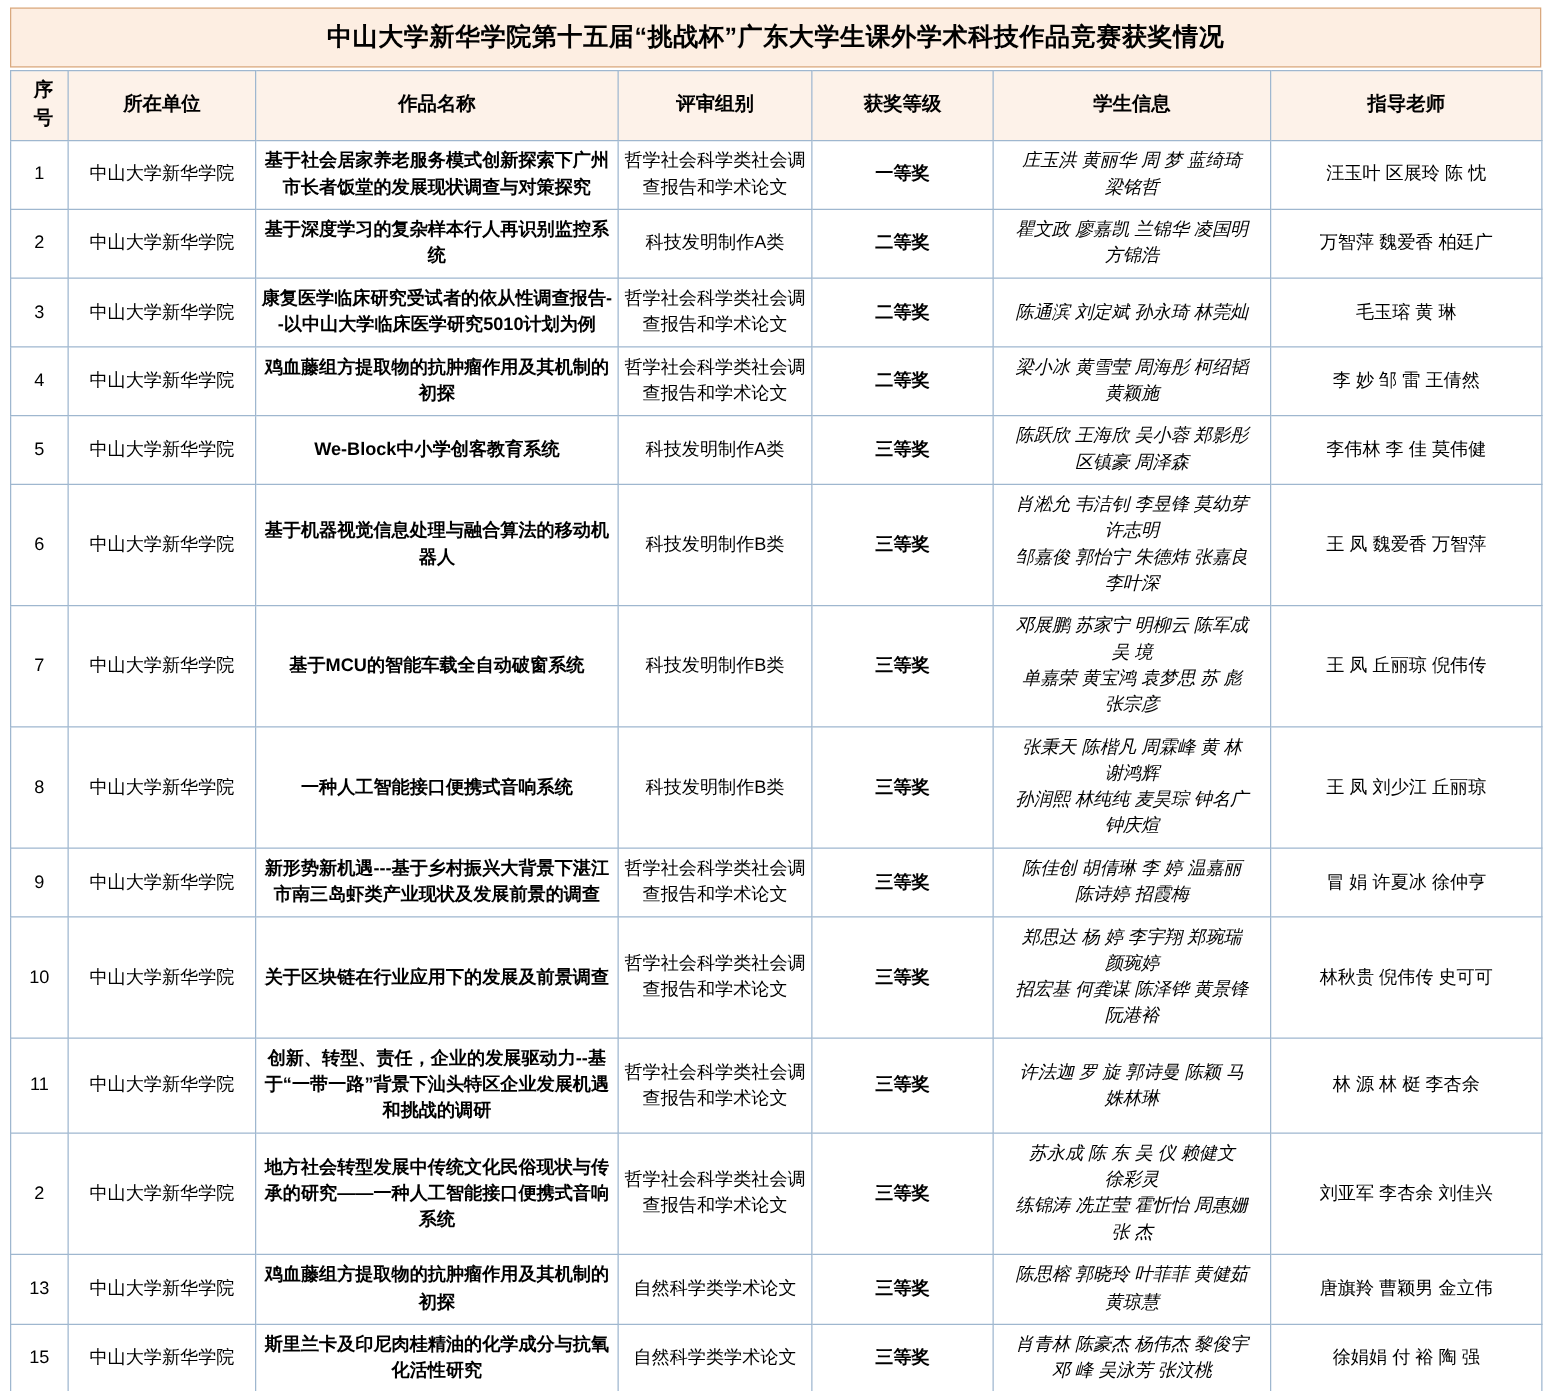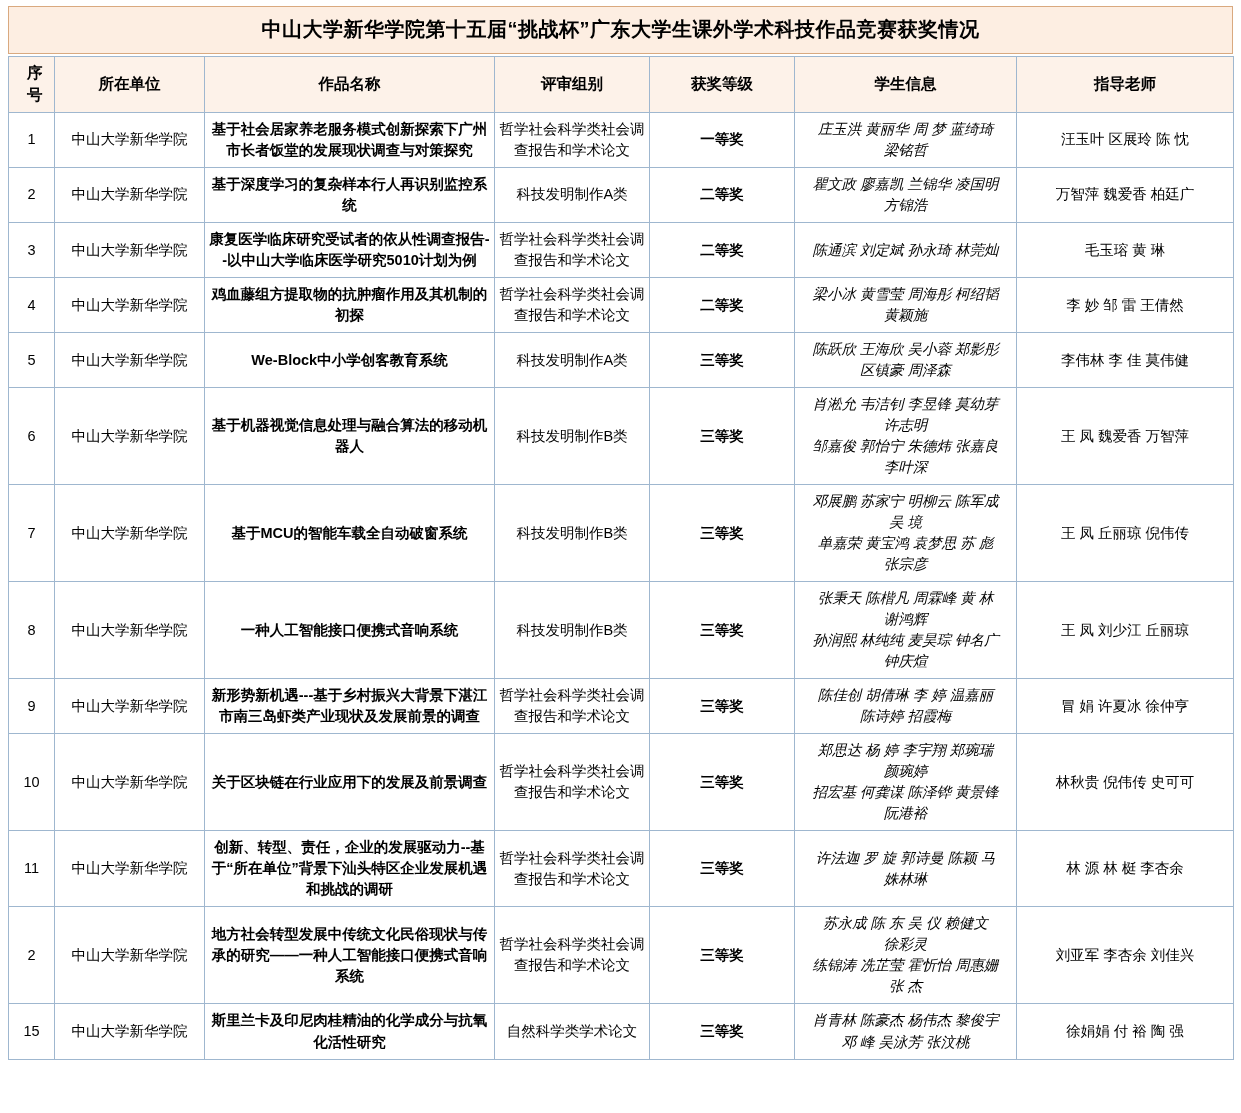--- a/index.html
+++ b/index.html
@@ -198,40 +198,50 @@
         <td class="level">三等奖</td>
         <td class="students nowrapcell">郑思达 杨 婷 李宇翔 郑琬瑞
 颜琬婷
 招宏基 何龚谋 陈泽铧 黄景锋
 阮港裕</td>
         <td class="teachers">林秋贵 倪伟传 史可可</td>
       </tr>
       <tr>
         <td class="seq">11</td>
         <td class="unit">中山大学新华学院</td>
-        <td class="work">创新、转型、责任，企业的发展驱动力--基于“所在单位”背景下汕头特区企业发展机遇和挑战的调研</td>
+        <td class="work">创新、转型、责任，企业的发展驱动力--基于“一带一路”背景下汕头特区企业发展机遇和挑战的调研</td>
         <td class="group">哲学社会科学类社会调查报告和学术论文</td>
         <td class="level">三等奖</td>
         <td class="students nowrapcell">许法迦 罗 旋 郭诗曼 陈颖 马
 姝林琳</td>
         <td class="teachers">林 源 林 梃 李杏余</td>
       </tr>
       <tr>
         <td class="seq">2</td>
         <td class="unit">中山大学新华学院</td>
         <td class="work">地方社会转型发展中传统文化民俗现状与传承的研究——一种人工智能接口便携式音响系统</td>
         <td class="group">哲学社会科学类社会调查报告和学术论文</td>
         <td class="level">三等奖</td>
         <td class="students nowrapcell">苏永成 陈 东 吴 仪 赖健文
 徐彩灵
 练锦涛 冼芷莹 霍忻怡 周惠姗
 张 杰</td>
         <td class="teachers">刘亚军 李杏余 刘佳兴</td>
       </tr>
       <tr>
+        <td class="seq">13</td>
+        <td class="unit">中山大学新华学院</td>
+        <td class="work">鸡血藤组方提取物的抗肿瘤作用及其机制的初探</td>
+        <td class="group">自然科学类学术论文</td>
+        <td class="level">三等奖</td>
+        <td class="students nowrapcell">陈思榕 郭晓玲 叶菲菲 黄健茹
+黄琼慧</td>
+        <td class="teachers">唐旗羚 曹颖男 金立伟</td>
+      </tr>
+      <tr>
         <td class="seq">15</td>
         <td class="unit">中山大学新华学院</td>
         <td class="work">斯里兰卡及印尼肉桂精油的化学成分与抗氧化活性研究</td>
         <td class="group">自然科学类学术论文</td>
         <td class="level">三等奖</td>
         <td class="students nowrapcell">肖青林 陈豪杰 杨伟杰 黎俊宇
 邓 峰 吴泳芳 张汶桃</td>
         <td class="teachers">徐娟娟 付 裕 陶 强</td>
       </tr>
     </tbody>

